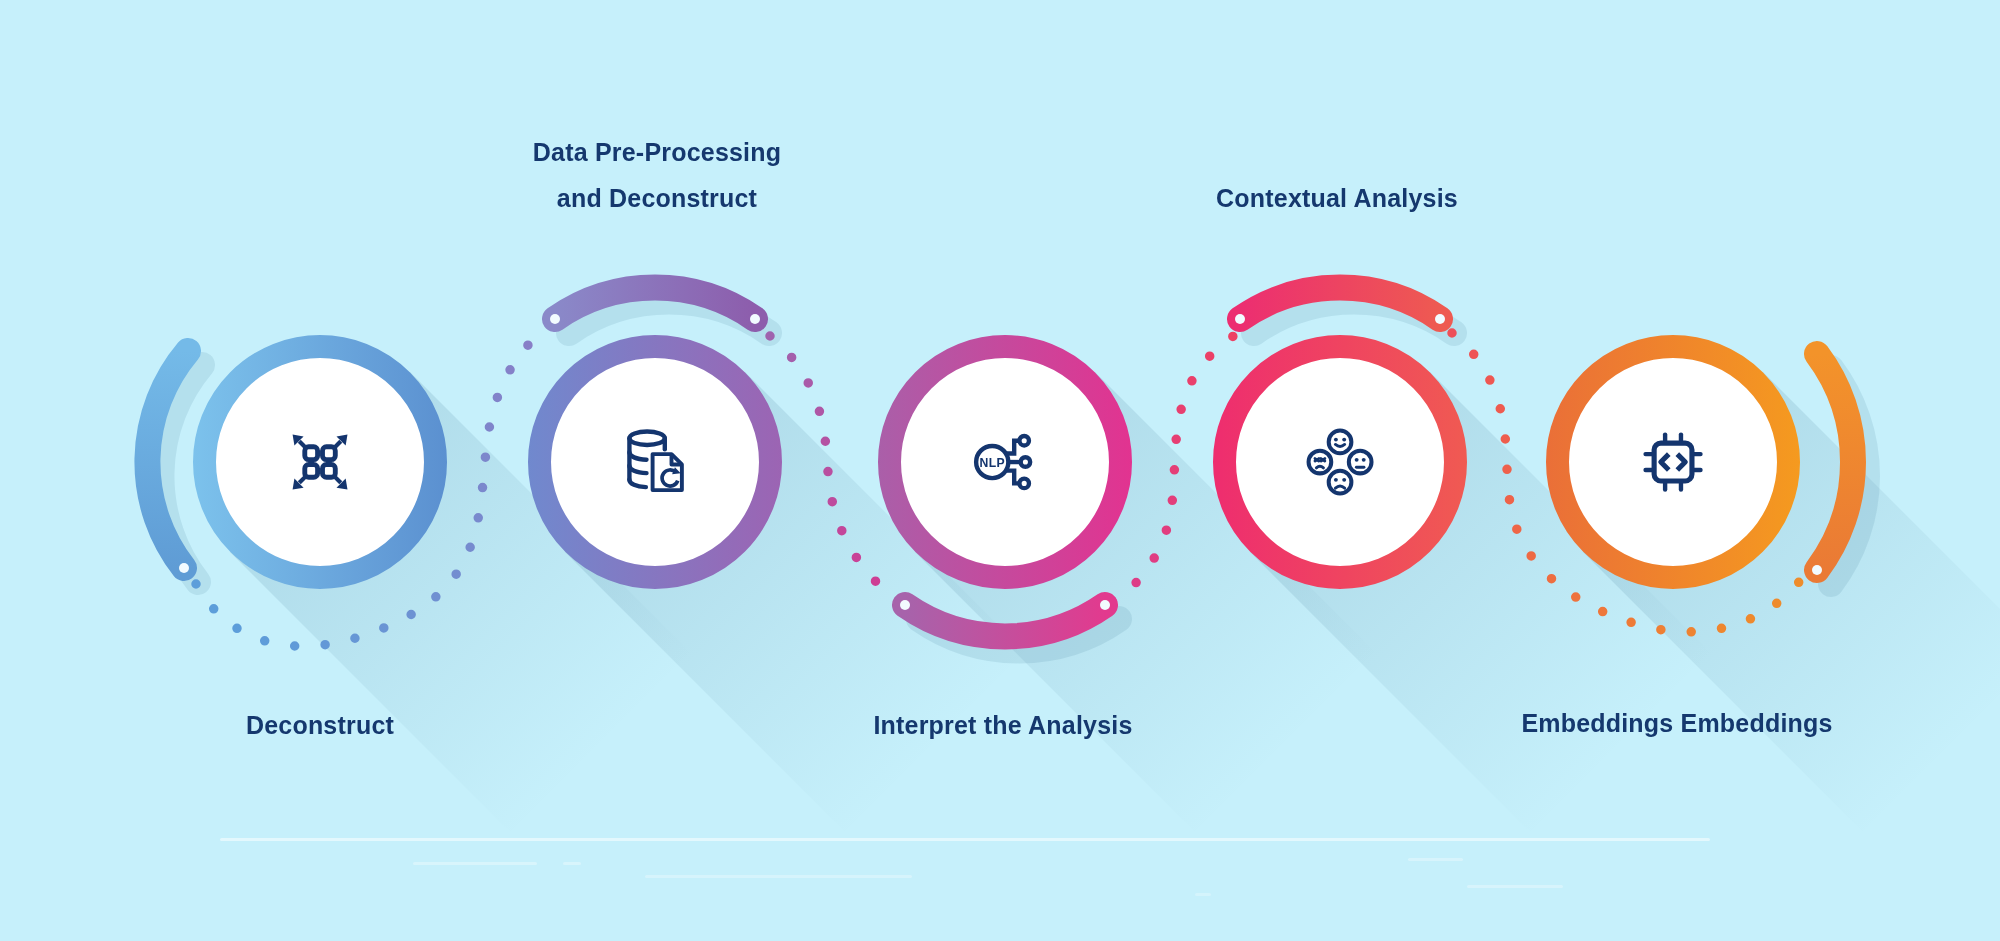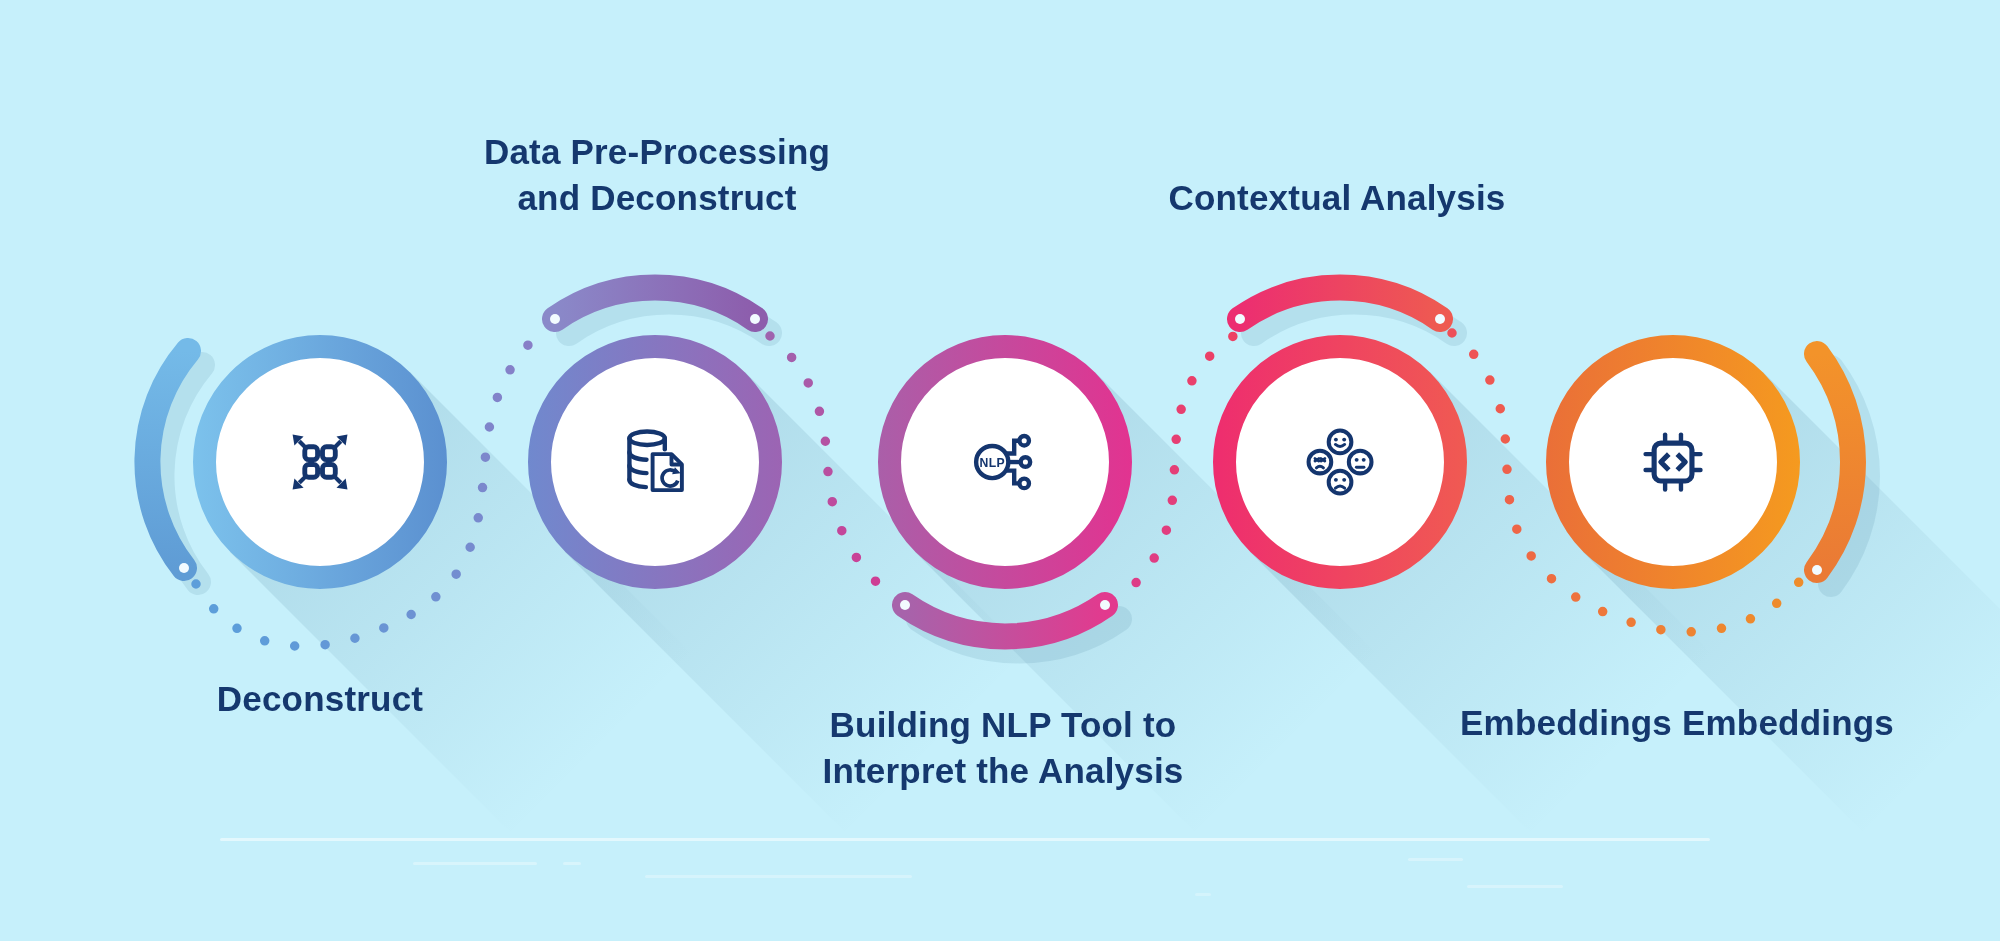--- a/index.html
+++ b/index.html
@@ -3,21 +3,21 @@
 <meta charset="utf-8">
 <style>
   html,body{margin:0;padding:0;background:#c6f0fb;}
   .canvas{
     position:relative;width:2000px;height:941px;background:#c6f0fb;
     overflow:hidden;font-family:"Liberation Sans",sans-serif;
   }
   .flow-svg{position:absolute;left:0;top:0;}
   .step-label{
     position:absolute;width:520px;text-align:center;color:#15386e;
-    font-weight:700;font-size:35px;line-height:46px;letter-spacing:.2px;
+    font-weight:700;font-size:25px;line-height:46px;letter-spacing:.2px;
   }
   .decor-line{position:absolute;height:3px;background:#ffffff;border-radius:2px;}
 </style>
 </head>
 <body>
 
 <div class="canvas">
 
   <svg class="flow-svg" width="2000" height="941" viewBox="0 0 2000 941">
     <defs>
@@ -237,29 +237,28 @@
           <path d="M47.5 38.5 H54.5"></path>
       </g>
       <rect x="16.5" y="16.5" width="31" height="31" rx="5.5" fill="#ffffff" stroke="#14356e" stroke-width="4.2"></rect>
       <g stroke="#14356e" stroke-width="4.2" fill="none" stroke-linejoin="round">
         <path d="M28.5 25.5 L22 32 L28.5 38.5"></path>
         <path d="M35.5 25.5 L42 32 L35.5 38.5"></path>
       </g>
     </g>
   </svg>
 
-  <div class="step-label" style="left:60px;top:676px;">
+  <div class="step-label" style="left:60px;top:702px;">
     <div>Deconstruct</div>
   </div>
   <div class="step-label" style="left:397px;top:129px;">
     <div>Data Pre-Processing</div>
     <div>and Deconstruct</div>
   </div>
   <div class="step-label" style="left:743px;top:702px;">
-    <div>Building NLP Tool to</div>
     <div>Interpret the Analysis</div>
   </div>
   <div class="step-label" style="left:1077px;top:175px;">
     <div>Contextual Analysis</div>
   </div>
   <div class="step-label" style="left:1417px;top:700px;">
     <div>Embeddings Embeddings</div>
   </div>
 
   <div class="decor-line" style="left:220px;top:838px;width:1490px;opacity:.5;"></div>

